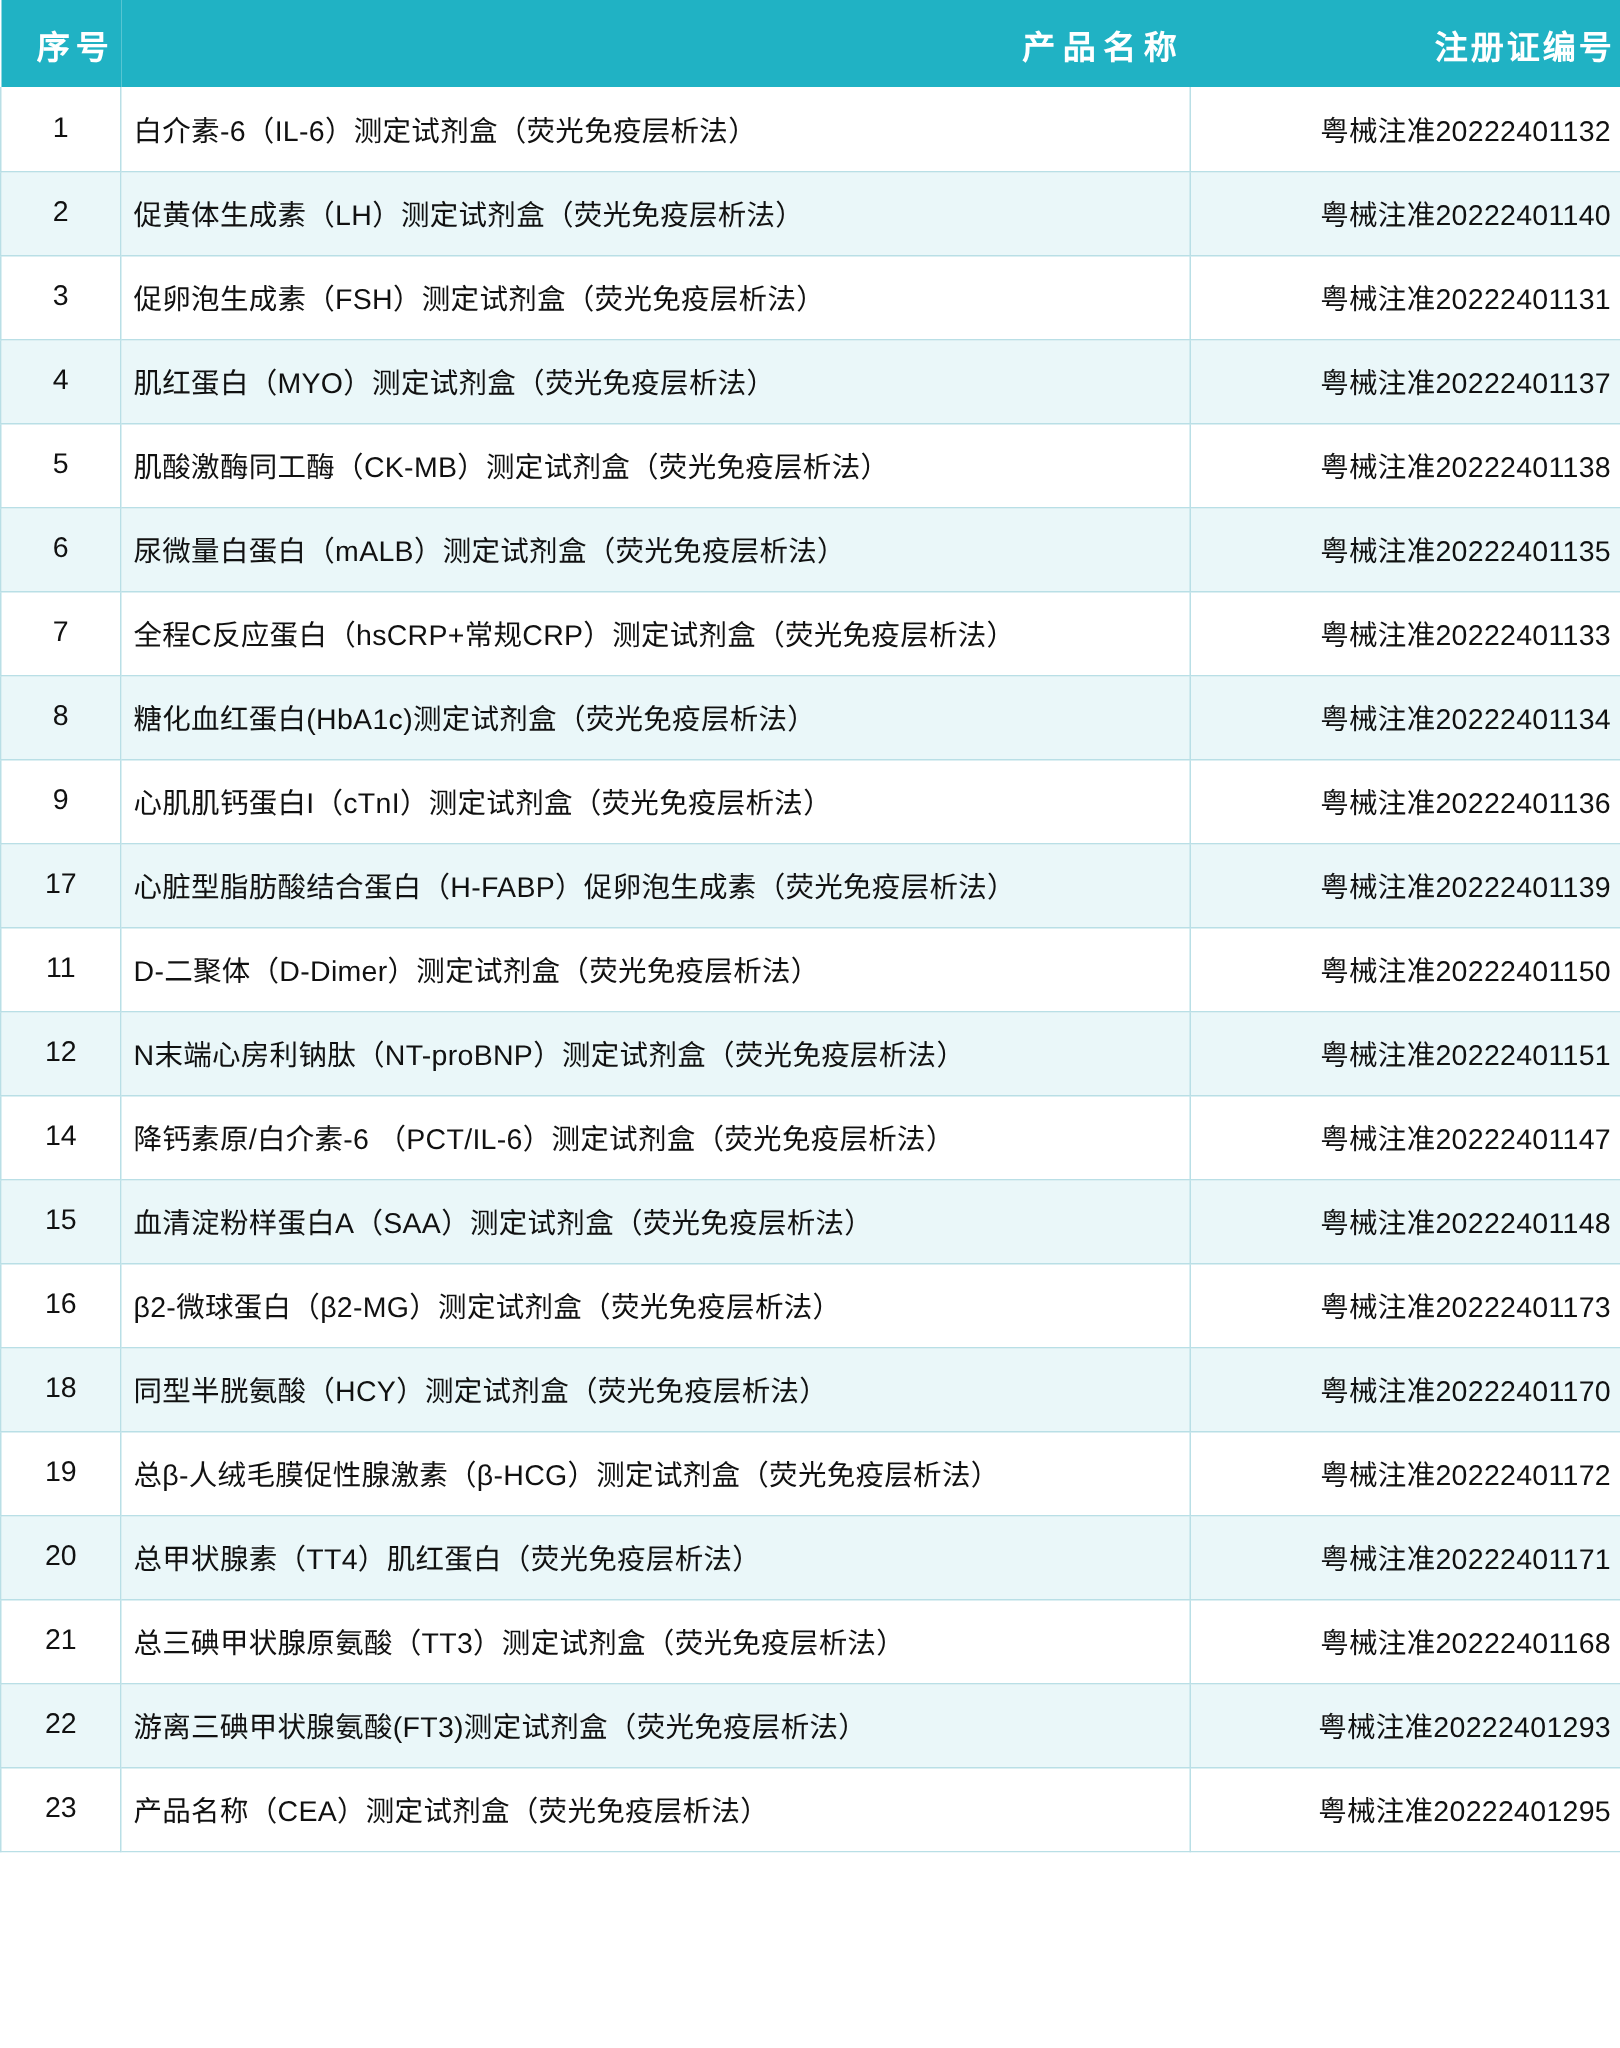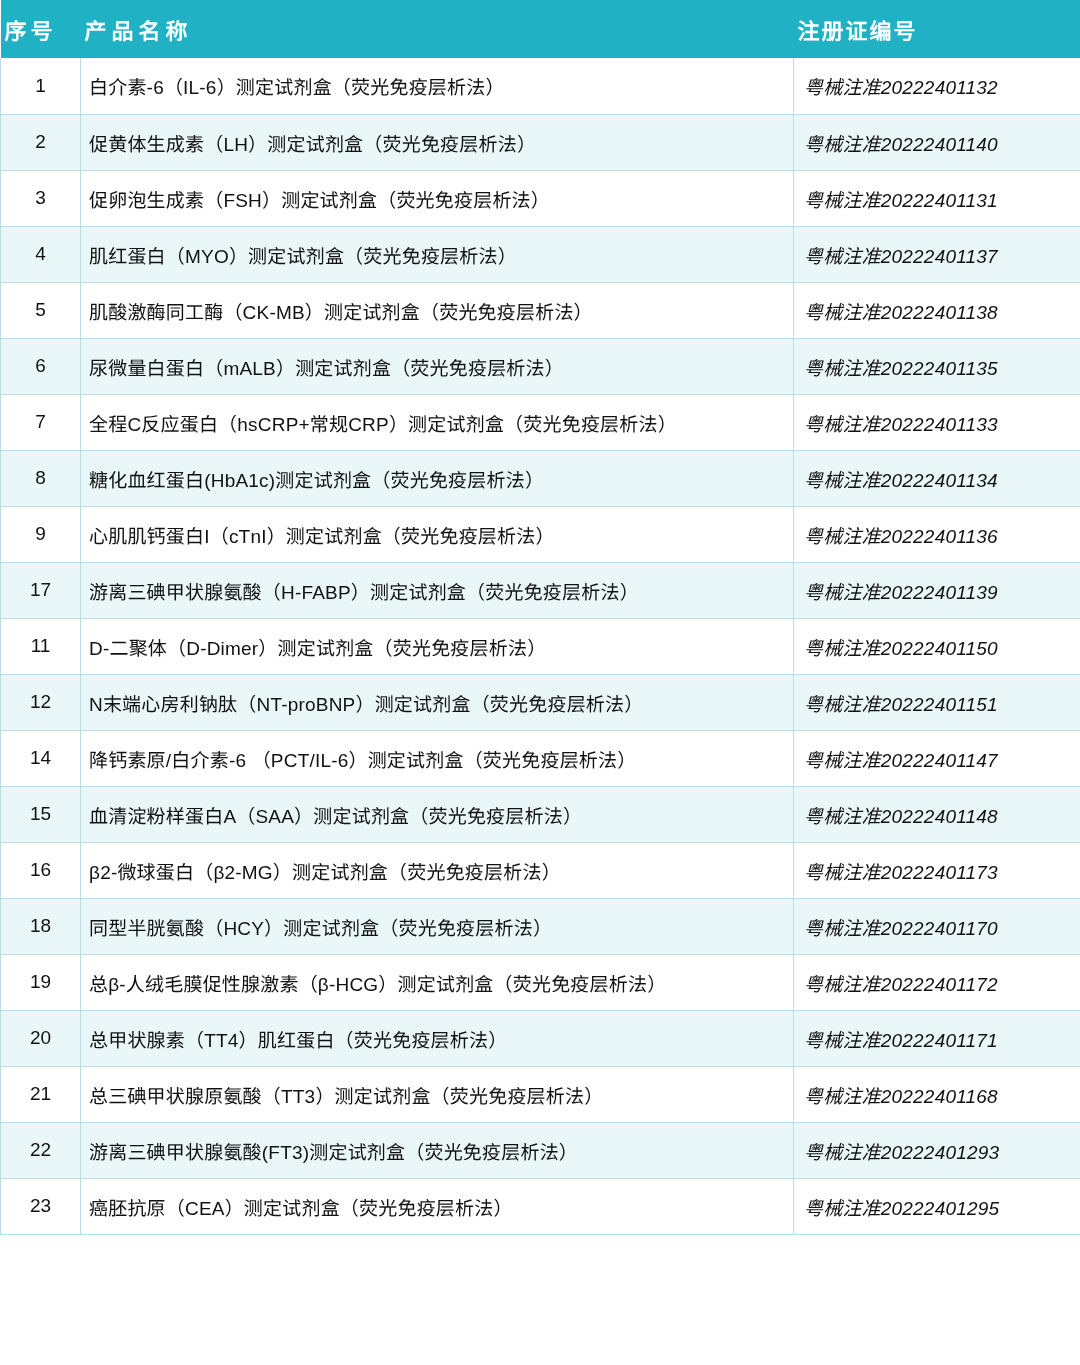--- a/index.html
+++ b/index.html
@@ -25,21 +25,21 @@
   table.product-table col.col-name  { width: 713px; }
   table.product-table col.col-reg   { width: 287px; }
 
   thead th {
     background: #20b2c4;
     color: #ffffff;
     font-size: 22px;
     font-weight: bold;
     letter-spacing: 2px;
     padding: 13px 4px;
-    text-align: left;
+    text-align: right;
     border: none;
     box-sizing: border-box;
   }
   thead th.th-index { letter-spacing: 4px; }
   thead th.th-name  { letter-spacing: 5px; }
   thead th.th-reg   { letter-spacing: 2px; margin-top: 32px; }
 
   tbody td {
     border-bottom: 1px solid #b9dfe6;
     border-right: 1px solid #b9dfe6;
@@ -58,24 +58,23 @@
   tbody td.c-index {
     text-align: center;
     font-size: 19px;
   }
   tbody td.c-name {
     text-align: left;
     padding-left: 8px;
     letter-spacing: 0.2px;
   }
   tbody td.c-reg {
-    text-align: left;
+    text-align: right;
     padding-left: 10px;
     letter-spacing: 0.2px;
-    font-style: italic;
   }
   tbody tr:nth-child(even) {
     background: #eaf7f9;
   }
   tbody tr:nth-child(odd) {
     background: #ffffff;
   }
 </style>
 </head>
 <body>
@@ -135,21 +134,21 @@
           <td class="c-name">糖化血红蛋白(HbA1c)测定试剂盒（荧光免疫层析法）</td>
           <td class="c-reg">粤械注准20222401134</td>
         </tr>
         <tr>
           <td class="c-index">9</td>
           <td class="c-name">心肌肌钙蛋白I（cTnI）测定试剂盒（荧光免疫层析法）</td>
           <td class="c-reg">粤械注准20222401136</td>
         </tr>
         <tr>
           <td class="c-index">17</td>
-          <td class="c-name">游离三碘甲状腺氨酸（H-FABP）测定试剂盒（荧光免疫层析法）</td>
+          <td class="c-name">心脏型脂肪酸结合蛋白（H-FABP）促卵泡生成素（荧光免疫层析法）</td>
           <td class="c-reg">粤械注准20222401139</td>
         </tr>
         <tr>
           <td class="c-index">11</td>
           <td class="c-name">D-二聚体（D-Dimer）测定试剂盒（荧光免疫层析法）</td>
           <td class="c-reg">粤械注准20222401150</td>
         </tr>
         <tr>
           <td class="c-index">12</td>
           <td class="c-name">N末端心房利钠肽（NT-proBNP）测定试剂盒（荧光免疫层析法）</td>
@@ -190,18 +189,18 @@
           <td class="c-name">总三碘甲状腺原氨酸（TT3）测定试剂盒（荧光免疫层析法）</td>
           <td class="c-reg">粤械注准20222401168</td>
         </tr>
         <tr>
           <td class="c-index">22</td>
           <td class="c-name">游离三碘甲状腺氨酸(FT3)测定试剂盒（荧光免疫层析法）</td>
           <td class="c-reg">粤械注准20222401293</td>
         </tr>
         <tr>
           <td class="c-index">23</td>
-          <td class="c-name">癌胚抗原（CEA）测定试剂盒（荧光免疫层析法）</td>
+          <td class="c-name">产品名称（CEA）测定试剂盒（荧光免疫层析法）</td>
           <td class="c-reg">粤械注准20222401295</td>
         </tr>
       </tbody>
   </table>
 </div>
 
 </body></html>

